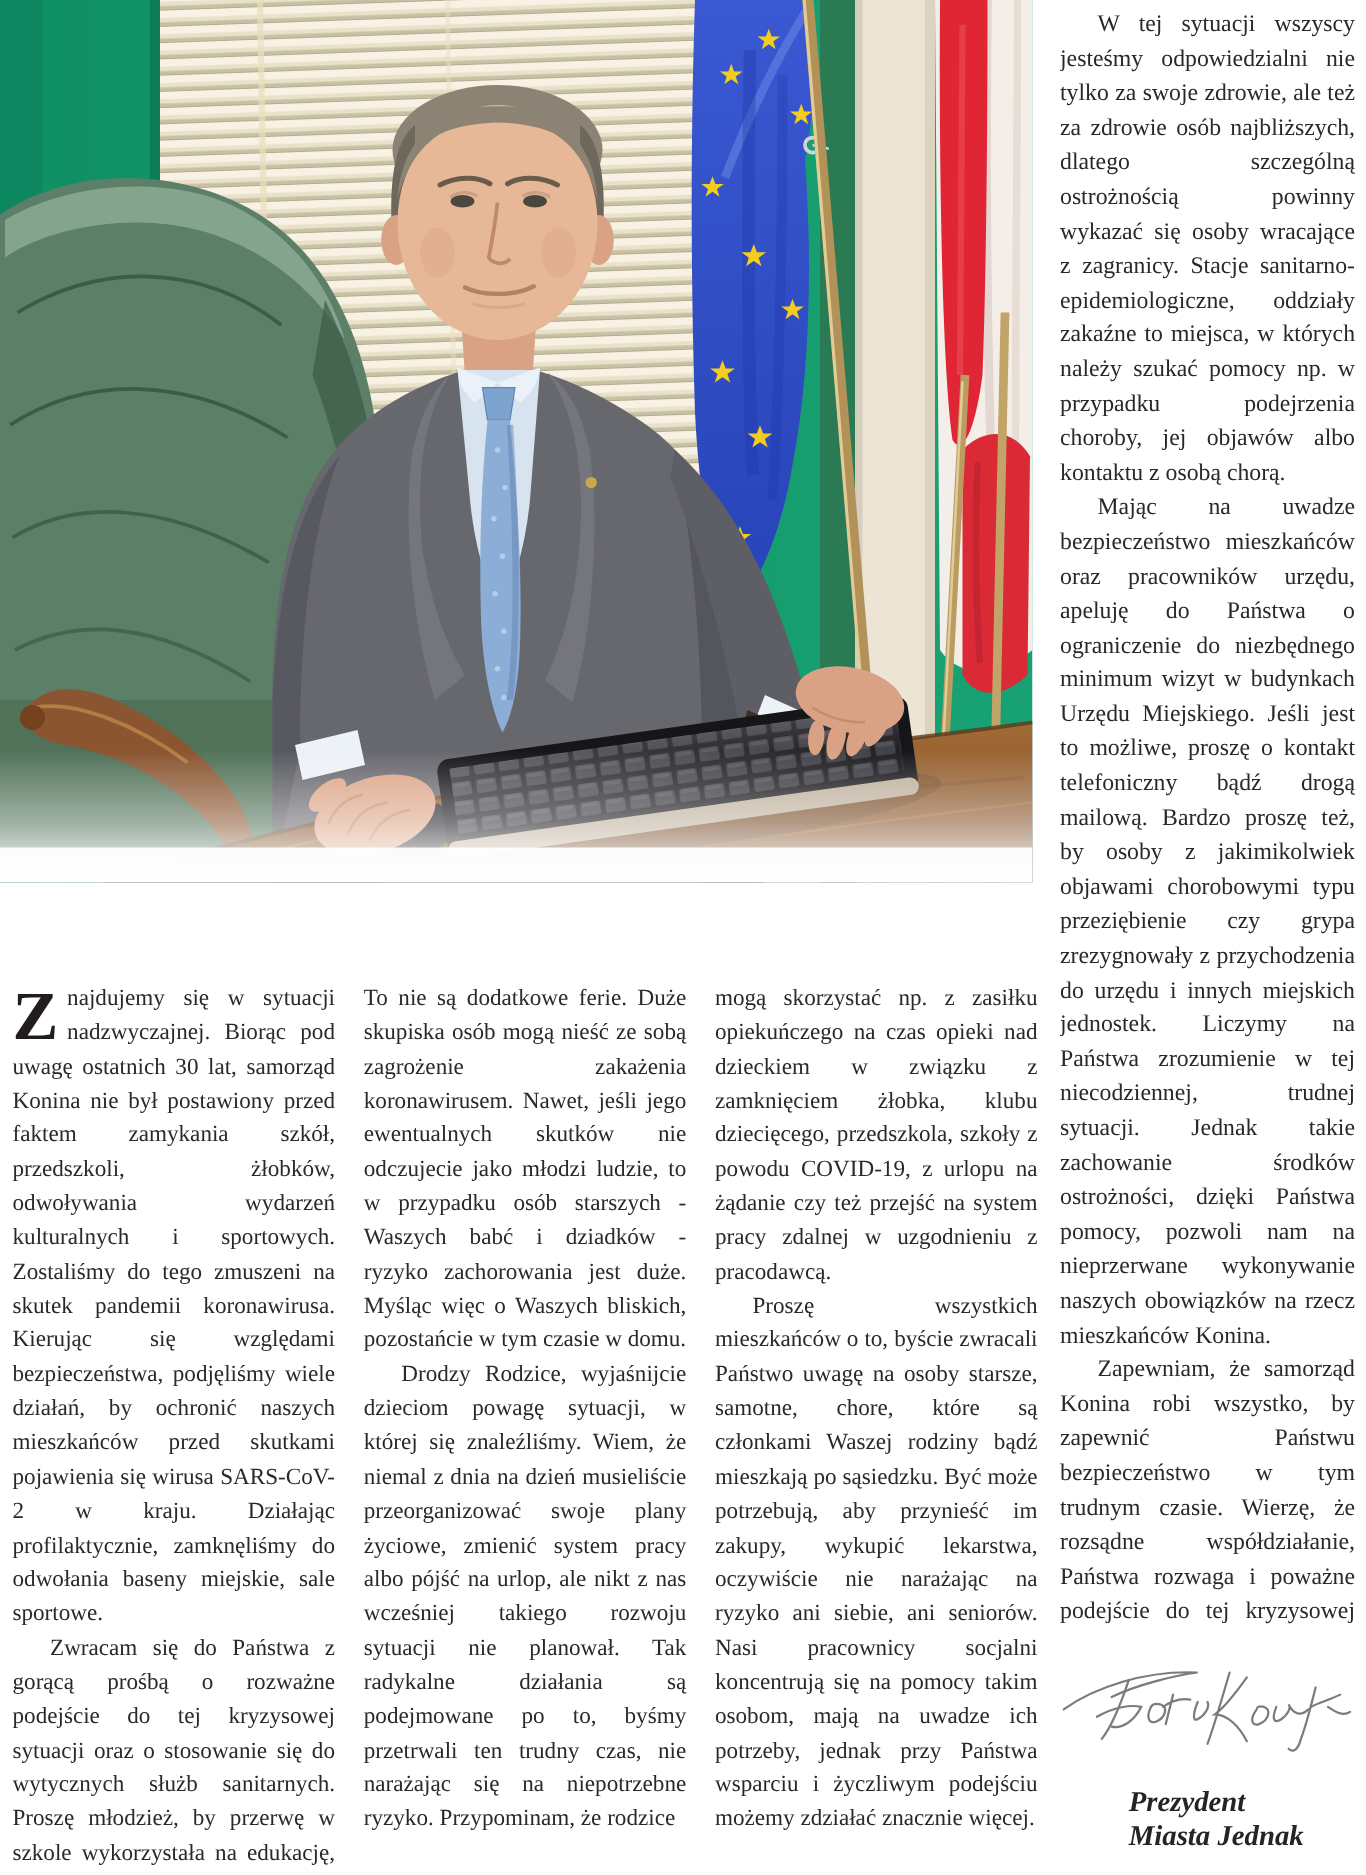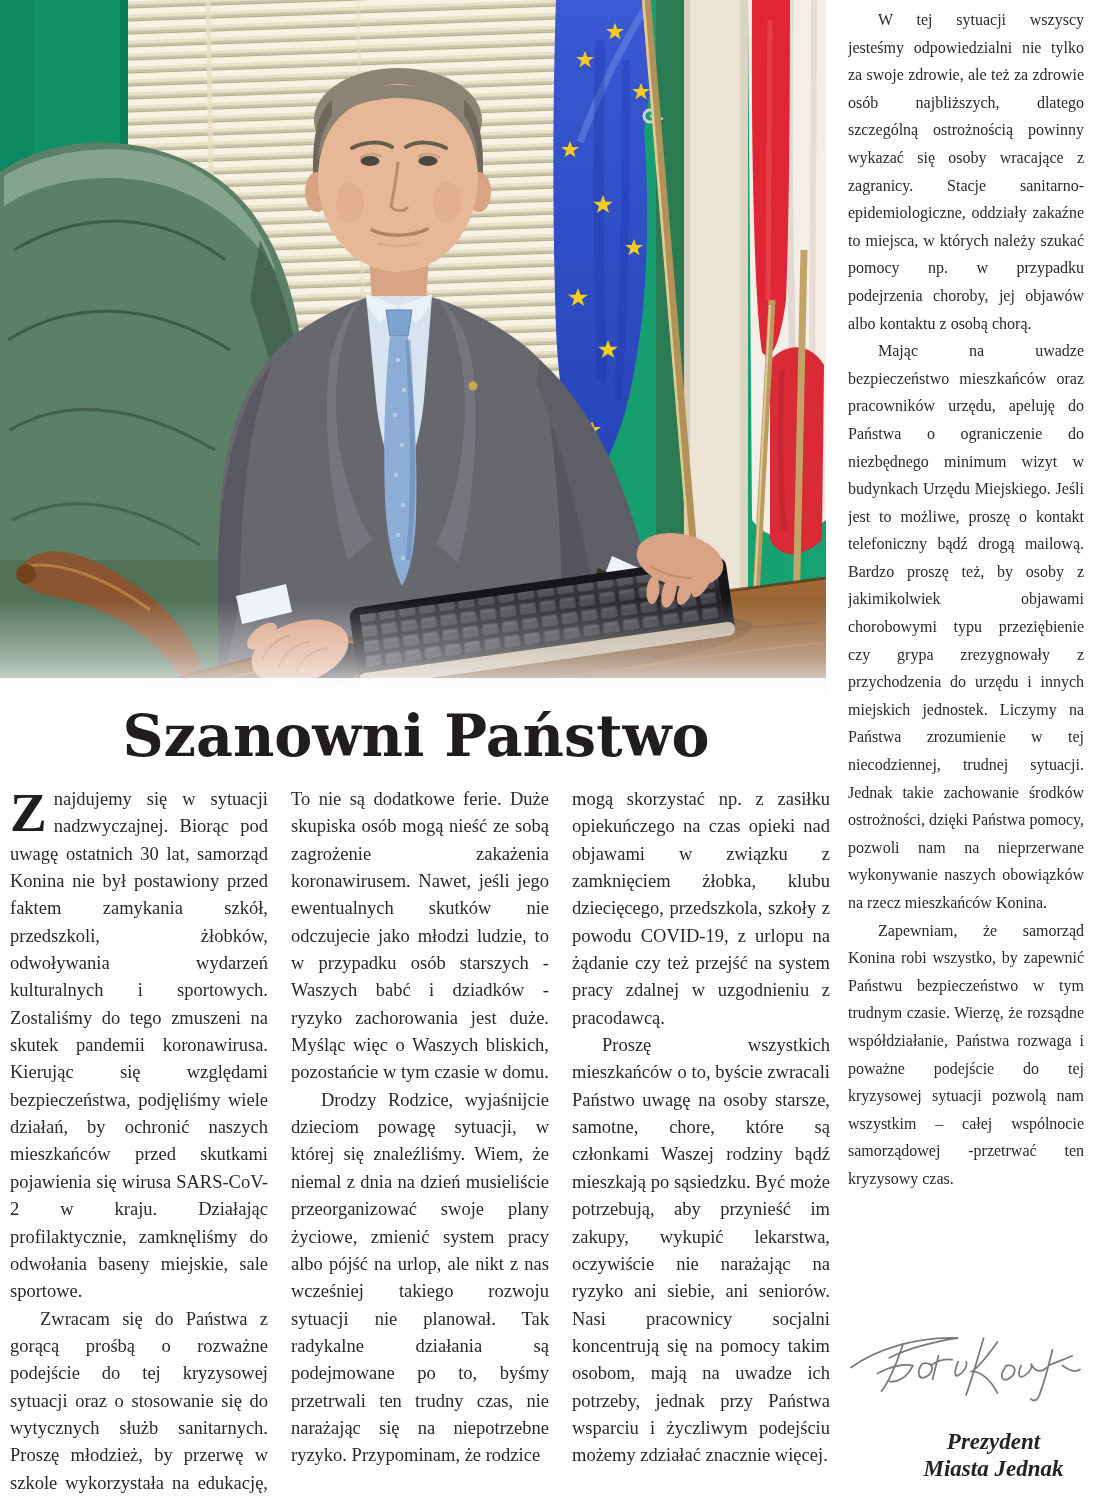--- a/index.html
+++ b/index.html
@@ -22,26 +22,26 @@
   .para{
     margin:0;font-size:18.5px;line-height:27.35px;text-align:justify;
     color:#2b2829;
   }
   .para.indent{text-indent:30px;}
   .dropcap{
     float:left;font-weight:700;font-size:55px;line-height:45px;
     padding:4px 7px 0 0;color:#211d1e;
   }
   .col4{position:absolute;left:848px;top:6px;width:236px;height:1492px;}
-  .col4 .para{font-size:16px;line-height:27.6px;}
+  .col4 .para{font-size:19px;line-height:27.6px;}
   .col4-text{height:1294px;overflow:hidden;}
   .sig{margin-top:26px;height:88px;}
   .sig svg{display:block;width:236px;height:84px;}
   .roles{
-    margin-top:14px;padding-left:55px;text-align:center;
+    margin-top:14px;padding-left:55px;text-align:left;
     font-weight:700;font-style:italic;font-size:23px;line-height:27px;color:#27,
   }
   .roles .role-line{font-weight:700;font-style:italic;color:#272324;}
   .sr-only{position:absolute;width:1px;height:1px;overflow:hidden;clip:rect(0 0 0 0);white-space:nowrap;}
 </style>
 </head>
 <body>
 
 <div class="page">
 
@@ -243,33 +243,32 @@
         <ellipse cx="669" cy="592" rx="7" ry="16" fill="#d9a284" transform="rotate(14 669 592)"></ellipse>
         <ellipse cx="653" cy="590" rx="6.5" ry="14" fill="#d9a284" transform="rotate(6 653 590)"></ellipse>
         <path d="M650,566 C662,574 676,578 692,578" stroke="#bb8468" stroke-width="2" fill="none" opacity="0.7"></path>
       </g>
 
       <rect x="0" y="600" width="826" height="106" fill="url(#fadeG)"></rect>
       <rect x="0" y="678" width="826" height="28" fill="#ffffff" opacity="0.92"></rect>
     </svg>
   </div>
 
-  <h1 class="title">Szanowni Państwo</h1>
 
   <div class="cols">
     <div class="col">
       <p class="para"><span class="dropcap">Z</span><span>najdujemy się w sytuacji nadzwyczajnej. Biorąc pod uwagę ostatnich 30 lat, samorząd Konina nie był postawiony przed faktem zamykania szkół, przedszkoli, żłobków, odwoływania wydarzeń kulturalnych i sportowych. Zostaliśmy do tego zmuszeni na skutek pandemii koronawirusa. Kierując się względami bezpieczeństwa, podjęliśmy wiele działań, by ochronić naszych mieszkańców przed skutkami pojawienia się wirusa SARS-CoV-2 w kraju. Działając profilaktycznie, zamknęliśmy do odwołania baseny miejskie, sale sportowe.</span></p>
       <p class="para indent">Zwracam się do Państwa z gorącą prośbą o rozważne podejście do tej kryzysowej sytuacji oraz o stosowanie się do wytycznych służb sanitarnych. Proszę młodzież, by przerwę w szkole wykorzystała na edukację, a nie na nadrobienie zaległości w kontaktach towarzyskich.</p>
     </div>
     <div class="col">
       <p class="para">To nie są dodatkowe ferie. Duże skupiska osób mogą nieść ze sobą zagrożenie zakażenia koronawirusem. Nawet, jeśli jego ewentualnych skutków nie odczujecie jako młodzi ludzie, to w przypadku osób starszych - Waszych babć i dziadków - ryzyko zachorowania jest duże. Myśląc więc o Waszych bliskich, pozostańcie w tym czasie w domu.</p>
       <p class="para indent">Drodzy Rodzice, wyjaśnijcie dzieciom powagę sytuacji, w której się znaleźliśmy. Wiem, że niemal z dnia na dzień musieliście przeorganizować swoje plany życiowe, zmienić system pracy albo pójść na urlop, ale nikt z nas wcześniej takiego rozwoju sytuacji nie planował. Tak radykalne działania są podejmowane po to, byśmy przetrwali ten trudny czas, nie narażając się na niepotrzebne ryzyko. Przypominam, że rodzice</p>
     </div>
     <div class="col">
-      <p class="para">mogą skorzystać np. z zasiłku opiekuńczego na czas opieki nad objawami w związku z zamknięciem żłobka, klubu dziecięcego, przedszkola, szkoły z powodu COVID-19, z urlopu na żądanie czy też przejść na system pracy zdalnej w uzgodnieniu z pracodawcą.</p>
+      <p class="para">mogą skorzystać np. z zasiłku opiekuńczego na czas opieki nad dzieckiem w związku z zamknięciem żłobka, klubu dziecięcego, przedszkola, szkoły z powodu COVID-19, z urlopu na żądanie czy też przejść na system pracy zdalnej w uzgodnieniu z pracodawcą.</p>
       <p class="para indent">Proszę wszystkich mieszkańców o to, byście zwracali Państwo uwagę na osoby starsze, samotne, chore, które są członkami Waszej rodziny bądź mieszkają po sąsiedzku. Być może potrzebują, aby przynieść im zakupy, wykupić lekarstwa, oczywiście nie narażając na ryzyko ani siebie, ani seniorów. Nasi pracownicy socjalni koncentrują się na pomocy takim osobom, mają na uwadze ich potrzeby, jednak przy Państwa wsparciu i życzliwym podejściu możemy zdziałać znacznie więcej.</p>
     </div>
   </div>
 
   <div class="col4">
     <div class="col4-text">
       <p class="para indent">W tej sytuacji wszyscy jesteśmy odpowiedzialni nie tylko za swoje zdrowie, ale też za zdrowie osób najbliższych, dlatego szczególną ostrożnością powinny wykazać się osoby wracające z zagranicy. Stacje sanitarno- epidemiologiczne, oddziały zakaźne to miejsca, w których należy szukać pomocy np. w przypadku podejrzenia choroby, jej objawów albo kontaktu z osobą chorą.</p>
       <p class="para indent">Mając na uwadze bezpieczeństwo mieszkańców oraz pracowników urzędu, apeluję do Państwa o ograniczenie do niezbędnego minimum wizyt w budynkach Urzędu Miejskiego. Jeśli jest to możliwe, proszę o kontakt telefoniczny bądź drogą mailową. Bardzo proszę też, by osoby z jakimikolwiek objawami chorobowymi typu przeziębienie czy grypa zrezygnowały z przychodzenia do urzędu i innych miejskich jednostek. Liczymy na Państwa zrozumienie w tej niecodziennej, trudnej sytuacji. Jednak takie zachowanie środków ostrożności, dzięki Państwa pomocy, pozwoli nam na nieprzerwane wykonywanie naszych obowiązków na rzecz mieszkańców Konina.</p>
       <p class="para indent">Zapewniam, że samorząd Konina robi wszystko, by zapewnić Państwu bezpieczeństwo w tym trudnym czasie. Wierzę, że rozsądne współdziałanie, Państwa rozwaga i poważne podejście do tej kryzysowej sytuacji pozwolą nam wszystkim – całej wspólnocie samorządowej -przetrwać ten kryzysowy czas.</p>
     </div>

